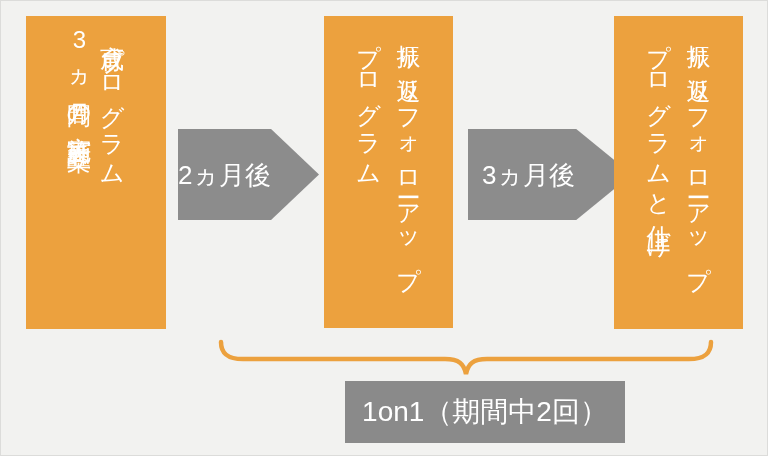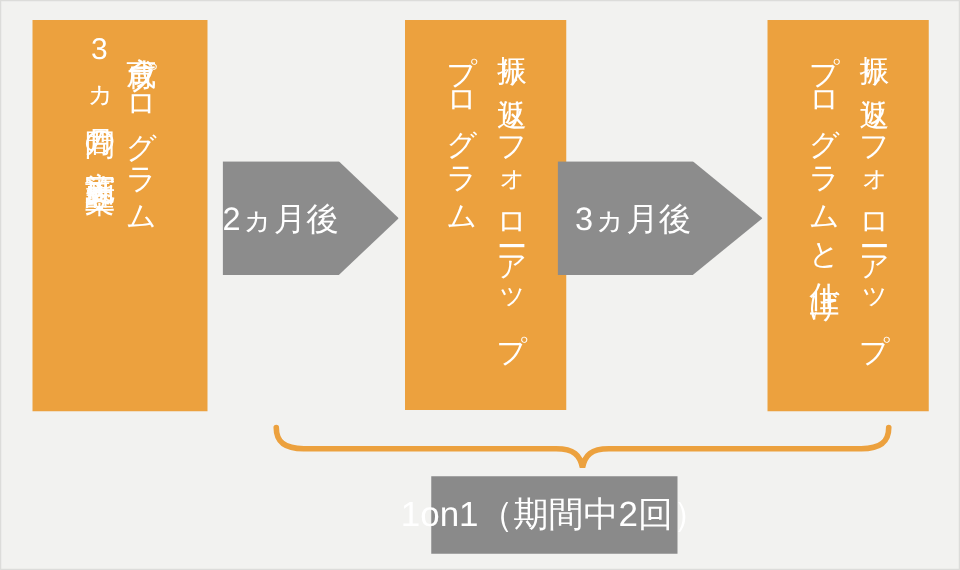--- a/index.html
+++ b/index.html
@@ -46,21 +46,21 @@
     position: absolute;
     top: 128px;
     height: 91px;
     background: #8c8c8c;
     clip-path: polygon(0 0, 66% 0, 100% 50%, 66% 100%, 0 100%);
     display: flex;
     align-items: center;
     box-sizing: border-box;
   }
   .arrow1 { left: 177px; width: 141px; }
-  .arrow2 { left: 445px; width: 164px; padding-left: 14px; }
+  .arrow2 { left: 467px; width: 164px; padding-left: 14px; }
   .arrow-label {
     color: #ffffff;
     font-size: 26px;
     line-height: 1;
     white-space: nowrap;
   }
   
   .brace {
     position: absolute;
     left: 216px;
@@ -72,21 +72,21 @@
     fill: none;
     stroke: #eca13e;
     stroke-width: 4.5;
     stroke-linecap: round;
   }
   
   .onebox {
     position: absolute;
     left: 344px;
     top: 380px;
-    width: 197px;
+    width: 280px;
     height: 62px;
     background: #8a8a8a;
     display: flex;
     align-items: center;
     justify-content: center;
   }
   .onebox span {
     color: #ffffff;
     font-size: 28px;
     line-height: 1;

